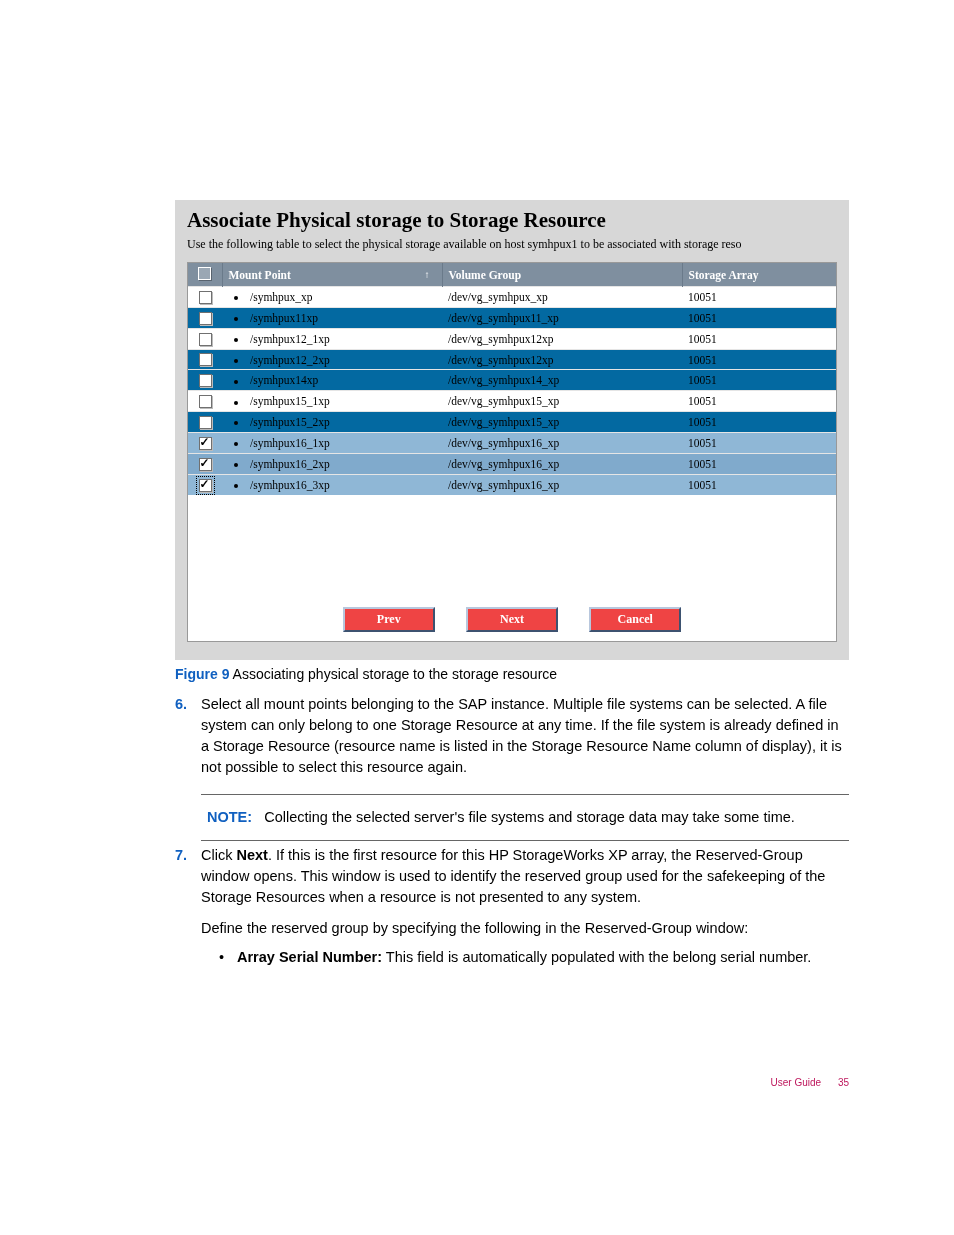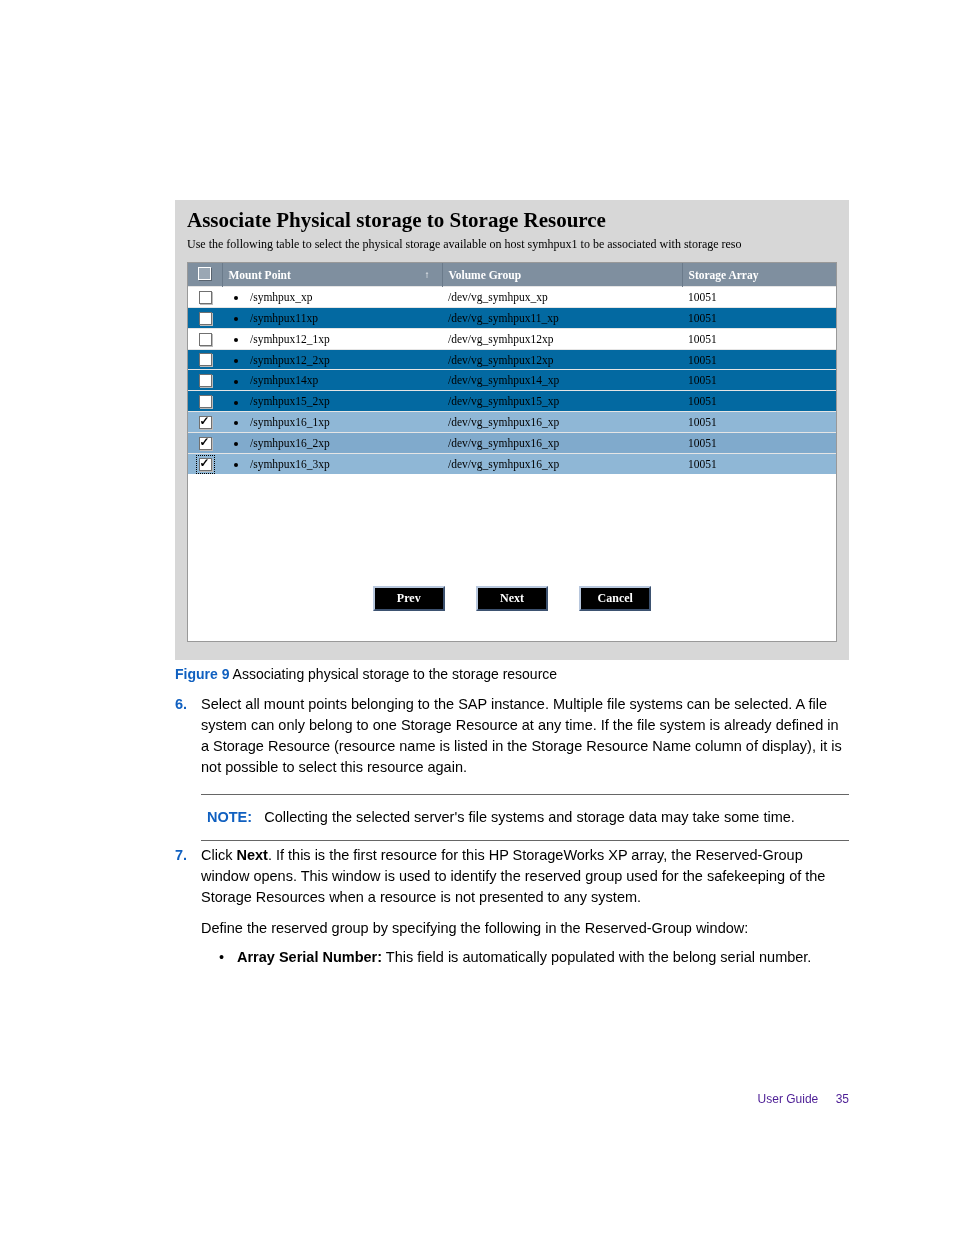--- a/index.html
+++ b/index.html
@@ -95,28 +95,28 @@
     margin-right: 12px;
     margin-left: 6px;
   }
   .sort-arrow { color: #fff; font-size: 10px; float: right; margin-right: 6px; }
   .btnbar {
     text-align: center;
     margin-top: 112px;
   }
   .btn3d {
     display: inline-block;
-    width: 72px;
+    width: 92px;
     padding: 3px 0;
     margin: 0 14px;
     color: #fff;
     font-weight: bold;
     font-size: 12px;
     text-align: center;
-    background: #000000;
+    background: #ef4444;
     border-top: 2px solid #b8c7dd;
     border-left: 2px solid #b8c7dd;
     border-bottom: 2px solid #3d5270;
     border-right: 2px solid #3d5270;
     cursor: pointer;
   }
   .caption {
     font-size: 14px;
     margin: 6px 0 12px 0;
     color: #000;
@@ -164,24 +164,24 @@
     line-height: 1.45;
   }
   ul.bullets li::before {
     content: "•";
     position: absolute;
     left: 0;
     color: #000;
   }
   .footer {
     position: absolute;
-    bottom: 129px;
+    bottom: 147px;
     right: 105px;
-    font-size: 12px;
-    color: #4c1d95;
+    font-size: 10px;
+    color: #be185d;
   }
   .footer .pg { margin-left: 14px; }
 </style>
 </head>
 <body>
 
 <div class="page">
 
   <div class="screenshot-wrap">
     <div class="screenshot-title">Associate Physical storage to Storage Resource</div>
@@ -224,20 +224,26 @@
               <td><span class="bullet"></span>/symhpux12_2xp</td>
               <td>/dev/vg_symhpux12xp</td>
               <td>10051</td>
             </tr>
             <tr class="alt">
               <td class="chkcell"><span class="chkbox"></span></td>
               <td><span class="bullet"></span>/symhpux14xp</td>
               <td>/dev/vg_symhpux14_xp</td>
               <td>10051</td>
             </tr>
+            <tr class="">
+              <td class="chkcell"><span class="chkbox"></span></td>
+              <td><span class="bullet"></span>/symhpux15_1xp</td>
+              <td>/dev/vg_symhpux15_xp</td>
+              <td>10051</td>
+            </tr>
             <tr class="alt">
               <td class="chkcell"><span class="chkbox"></span></td>
               <td><span class="bullet"></span>/symhpux15_2xp</td>
               <td>/dev/vg_symhpux15_xp</td>
               <td>10051</td>
             </tr>
             <tr class="sel">
               <td class="chkcell"><span class="chkbox checked"></span></td>
               <td><span class="bullet"></span>/symhpux16_1xp</td>
               <td>/dev/vg_symhpux16_xp</td>

